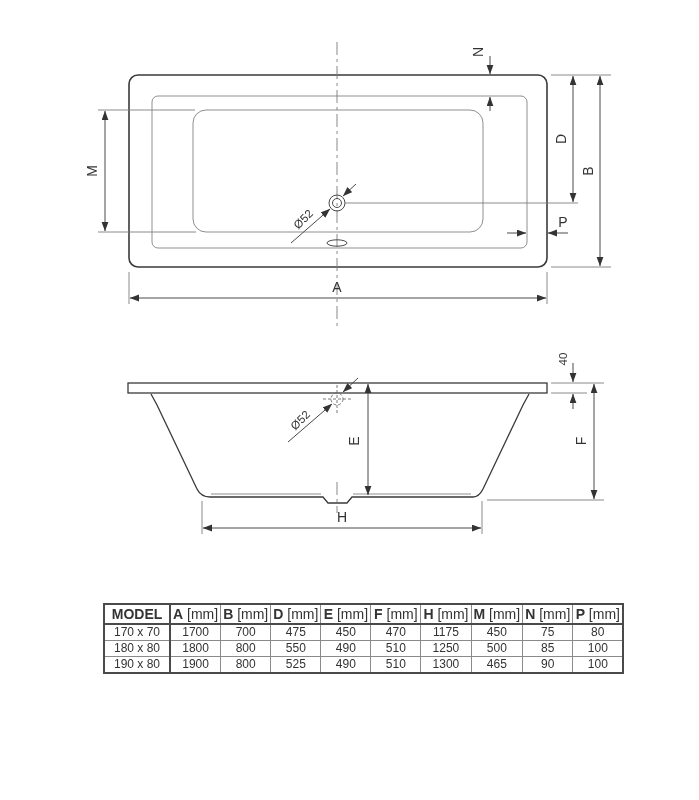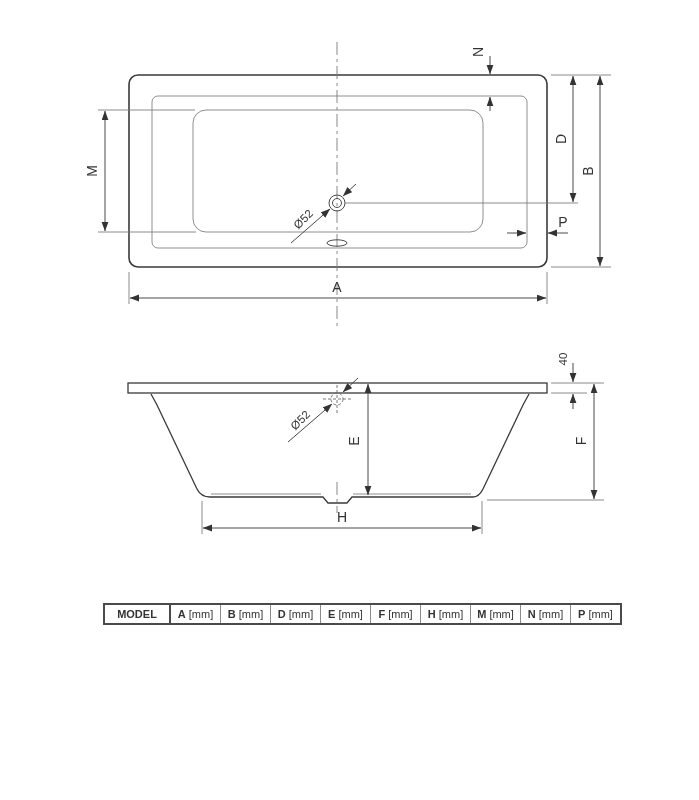--- a/index.html
+++ b/index.html
@@ -22,21 +22,21 @@
     border:2px solid #4a4a4a;font-size:12px;color:#333;background:#fff;
     table-layout:fixed;
   }
   table[data-name="dimension-table"] th,
   table[data-name="dimension-table"] td{
     border:1px solid #8a8a8a;text-align:center;padding:0 2px;
     height:15px;line-height:15px;white-space:nowrap;overflow:hidden;
   }
   table[data-name="dimension-table"] th{
     height:18px;line-height:18px;border-bottom:2px solid #4a4a4a;
-    font-weight:normal;font-size:11px;margin-top:24px;
+    font-weight:normal;font-size:14px;margin-top:24px;
   }
   table[data-name="dimension-table"] th b{font-weight:bold;}
   table[data-name="dimension-table"] th:first-child,
   table[data-name="dimension-table"] td:first-child{
     width:60px;border-right:2px solid #4a4a4a;
   }
   table[data-name="dimension-table"] th:not(:first-child),
   table[data-name="dimension-table"] td:not(:first-child){width:45px;}
   table[data-name="dimension-table"] tbody tr:nth-child(3) td,
   table[data-name="dimension-table"] tbody tr:nth-child(6) td{
@@ -154,16 +154,52 @@
           <th data-name="header-cell"><b>D</b> [mm]</th>
           <th data-name="header-cell"><b>E</b> [mm]</th>
           <th data-name="header-cell"><b>F</b> [mm]</th>
           <th data-name="header-cell"><b>H</b> [mm]</th>
           <th data-name="header-cell"><b>M</b> [mm]</th>
           <th data-name="header-cell"><b>N</b> [mm]</th>
           <th data-name="header-cell"><b>P</b> [mm]</th>
         </tr>
     </thead>
     <tbody data-name="table-body">
+        <tr data-name="table-row">
+          <td data-name="model-cell">170 x 70</td>
+          <td data-name="value-cell">1700</td>
+          <td data-name="value-cell">700</td>
+          <td data-name="value-cell">475</td>
+          <td data-name="value-cell">450</td>
+          <td data-name="value-cell">470</td>
+          <td data-name="value-cell">1175</td>
+          <td data-name="value-cell">450</td>
+          <td data-name="value-cell">75</td>
+          <td data-name="value-cell">80</td>
+        </tr>
+        <tr data-name="table-row">
+          <td data-name="model-cell">180 x 80</td>
+          <td data-name="value-cell">1800</td>
+          <td data-name="value-cell">800</td>
+          <td data-name="value-cell">550</td>
+          <td data-name="value-cell">490</td>
+          <td data-name="value-cell">510</td>
+          <td data-name="value-cell">1250</td>
+          <td data-name="value-cell">500</td>
+          <td data-name="value-cell">85</td>
+          <td data-name="value-cell">100</td>
+        </tr>
+        <tr data-name="table-row">
+          <td data-name="model-cell">190 x 80</td>
+          <td data-name="value-cell">1900</td>
+          <td data-name="value-cell">800</td>
+          <td data-name="value-cell">525</td>
+          <td data-name="value-cell">490</td>
+          <td data-name="value-cell">510</td>
+          <td data-name="value-cell">1300</td>
+          <td data-name="value-cell">465</td>
+          <td data-name="value-cell">90</td>
+          <td data-name="value-cell">100</td>
+        </tr>
       </tbody>
   </table>
 
 </div>
 
 </body></html>

